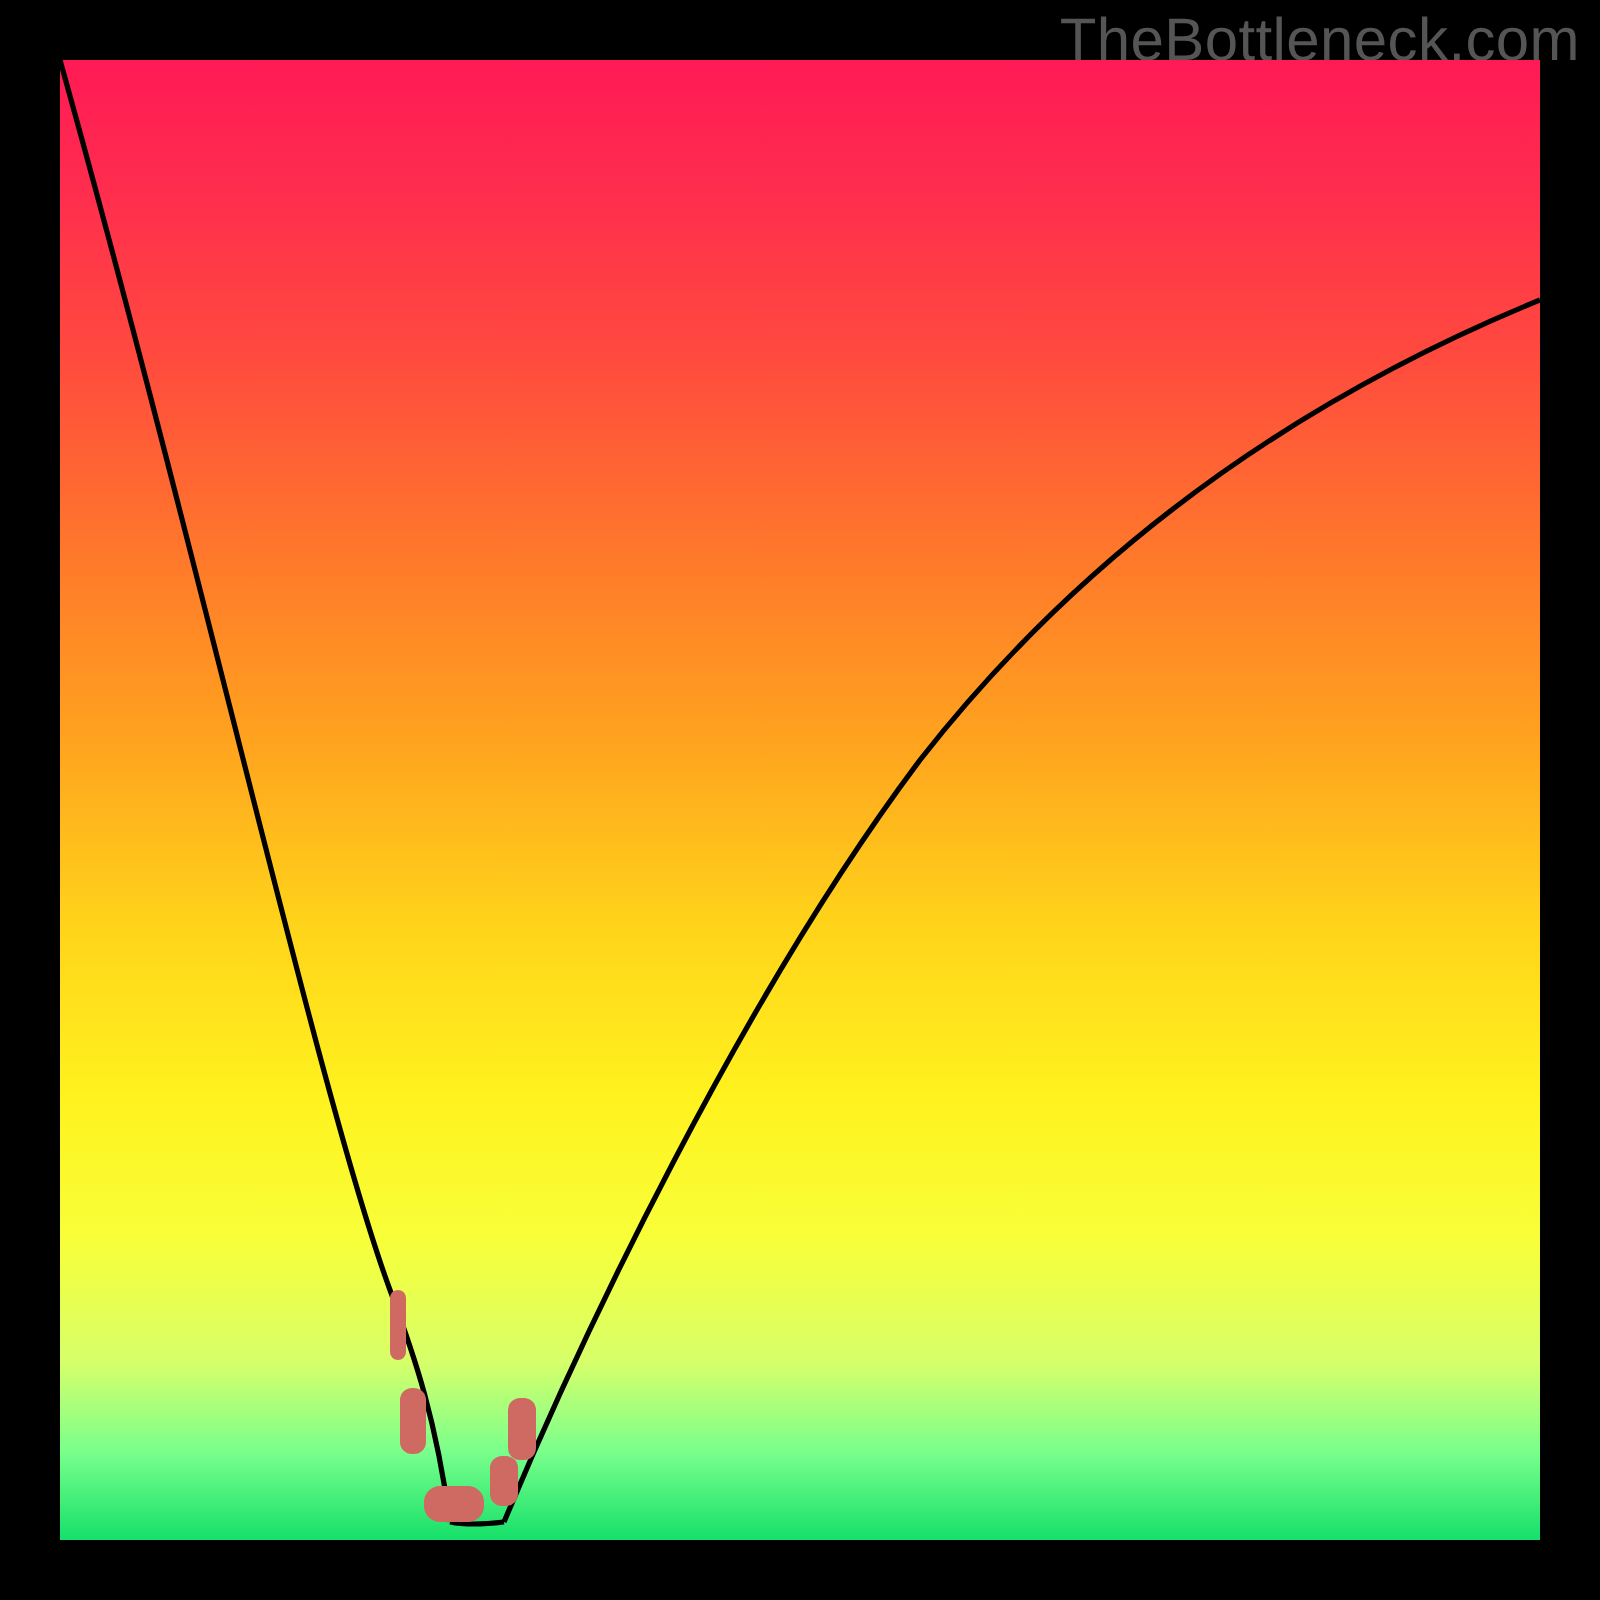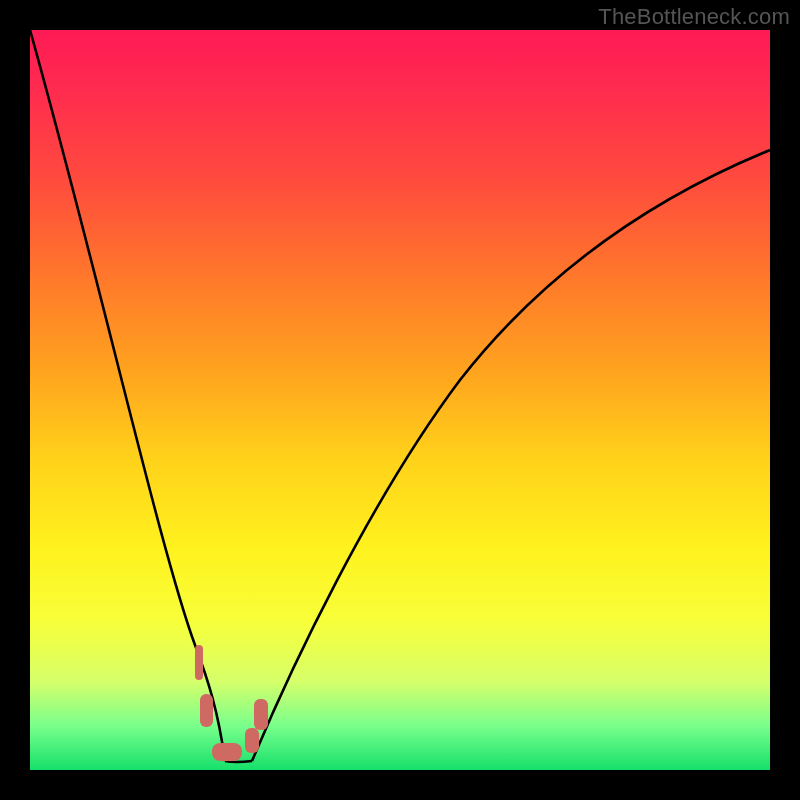--- a/index.html
+++ b/index.html
@@ -44,21 +44,21 @@
     height: 740px;
   }
   .blob {
     fill: #cf6a63;
   }
   .watermark {
     position: absolute;
     top: 4px;
     right: 10px;
     color: #555;
-    font-size: 22px;
+    font-size: 30px;
     letter-spacing: 0.2px;
     user-select: none;
   }
 </style>
 </head>
 <body>
 
 <div class="watermark">TheBottleneck.com</div>
 
 <div class="frame">

